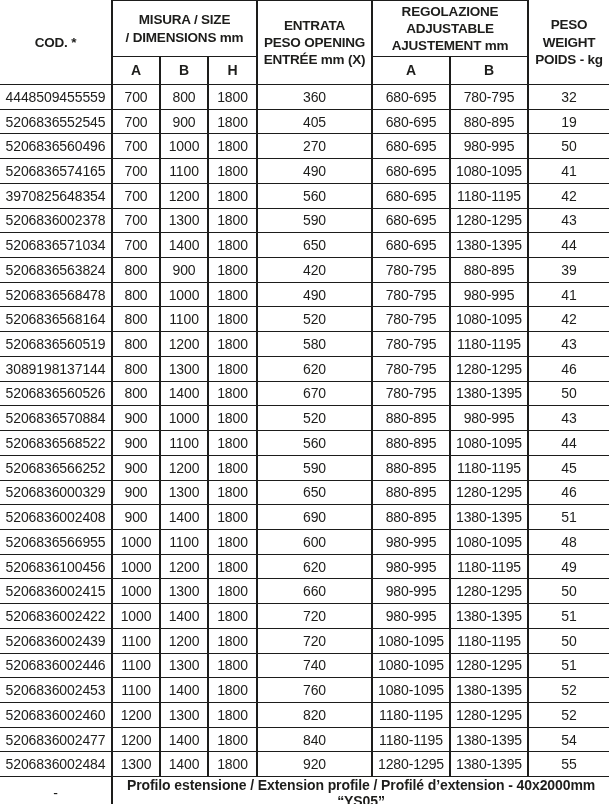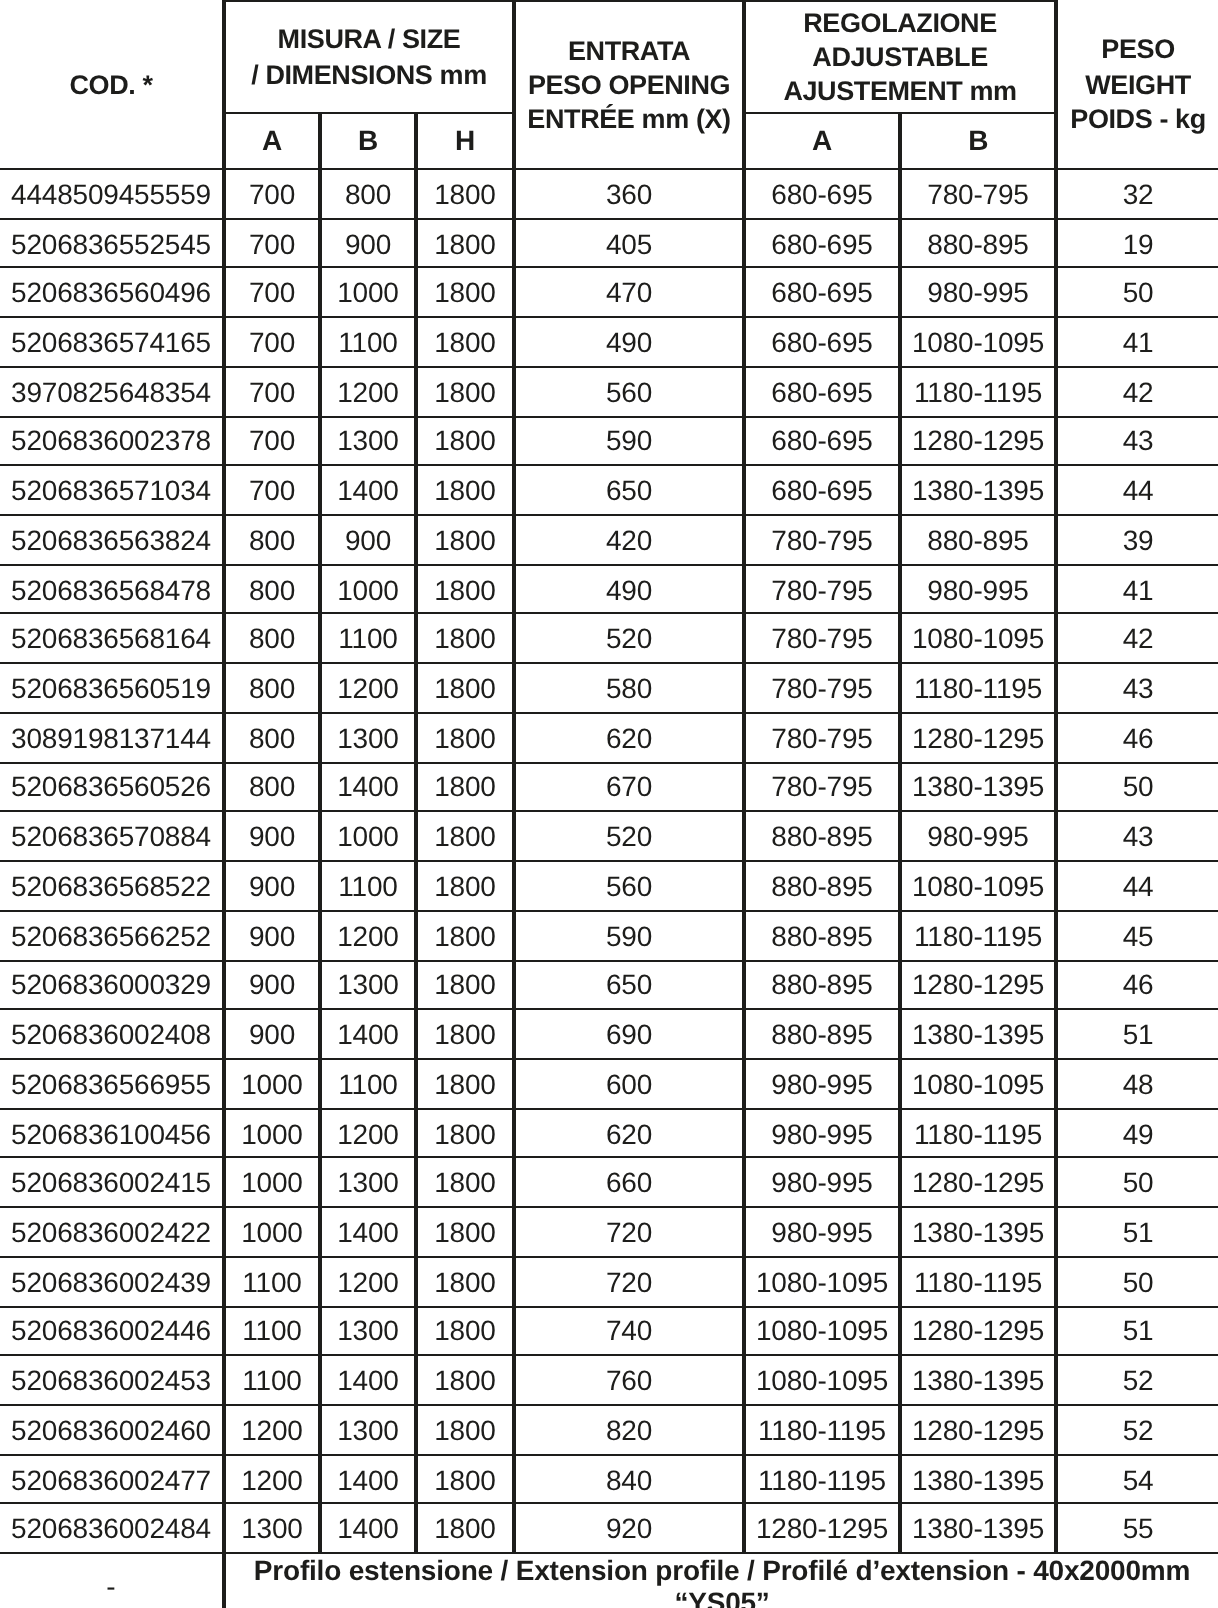--- a/index.html
+++ b/index.html
@@ -121,21 +121,21 @@
           <td>405</td>
           <td>680-695</td>
           <td>880-895</td>
           <td class="last-col">19</td>
         </tr>
         <tr>
           <td class="first-col">5206836560496</td>
           <td>700</td>
           <td>1000</td>
           <td>1800</td>
-          <td>470</td>
+          <td>270</td>
           <td>680-695</td>
           <td>980-995</td>
           <td class="last-col">50</td>
         </tr>
         <tr>
           <td class="first-col">5206836574165</td>
           <td>700</td>
           <td>1100</td>
           <td>1800</td>
           <td>490</td>

